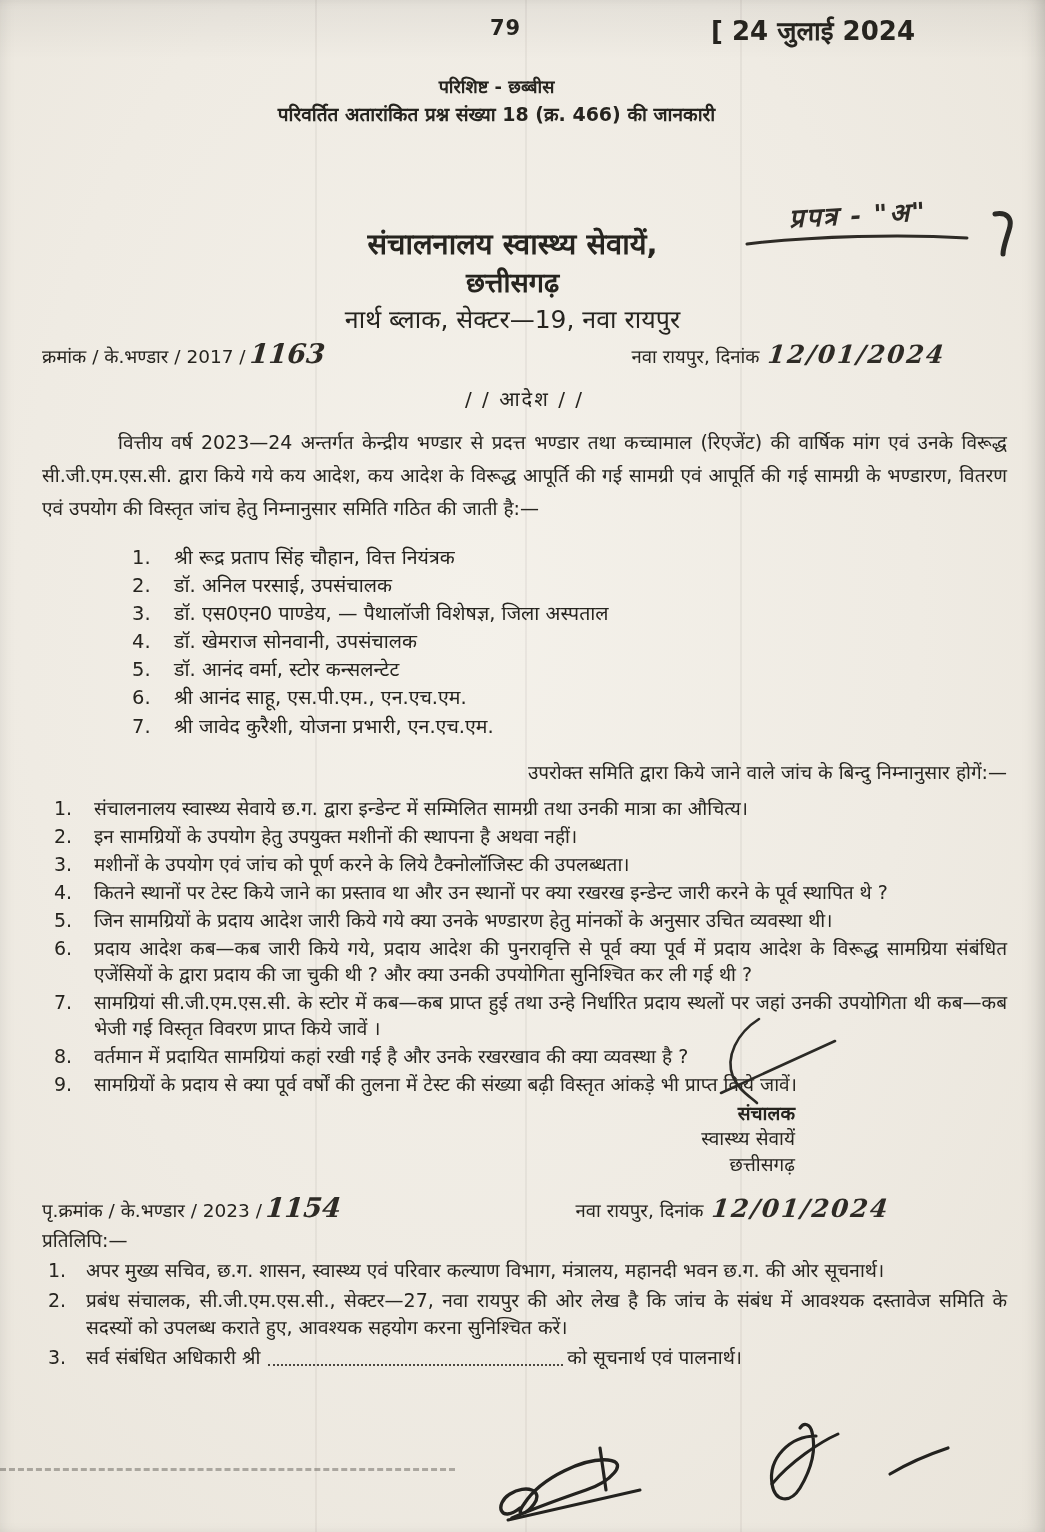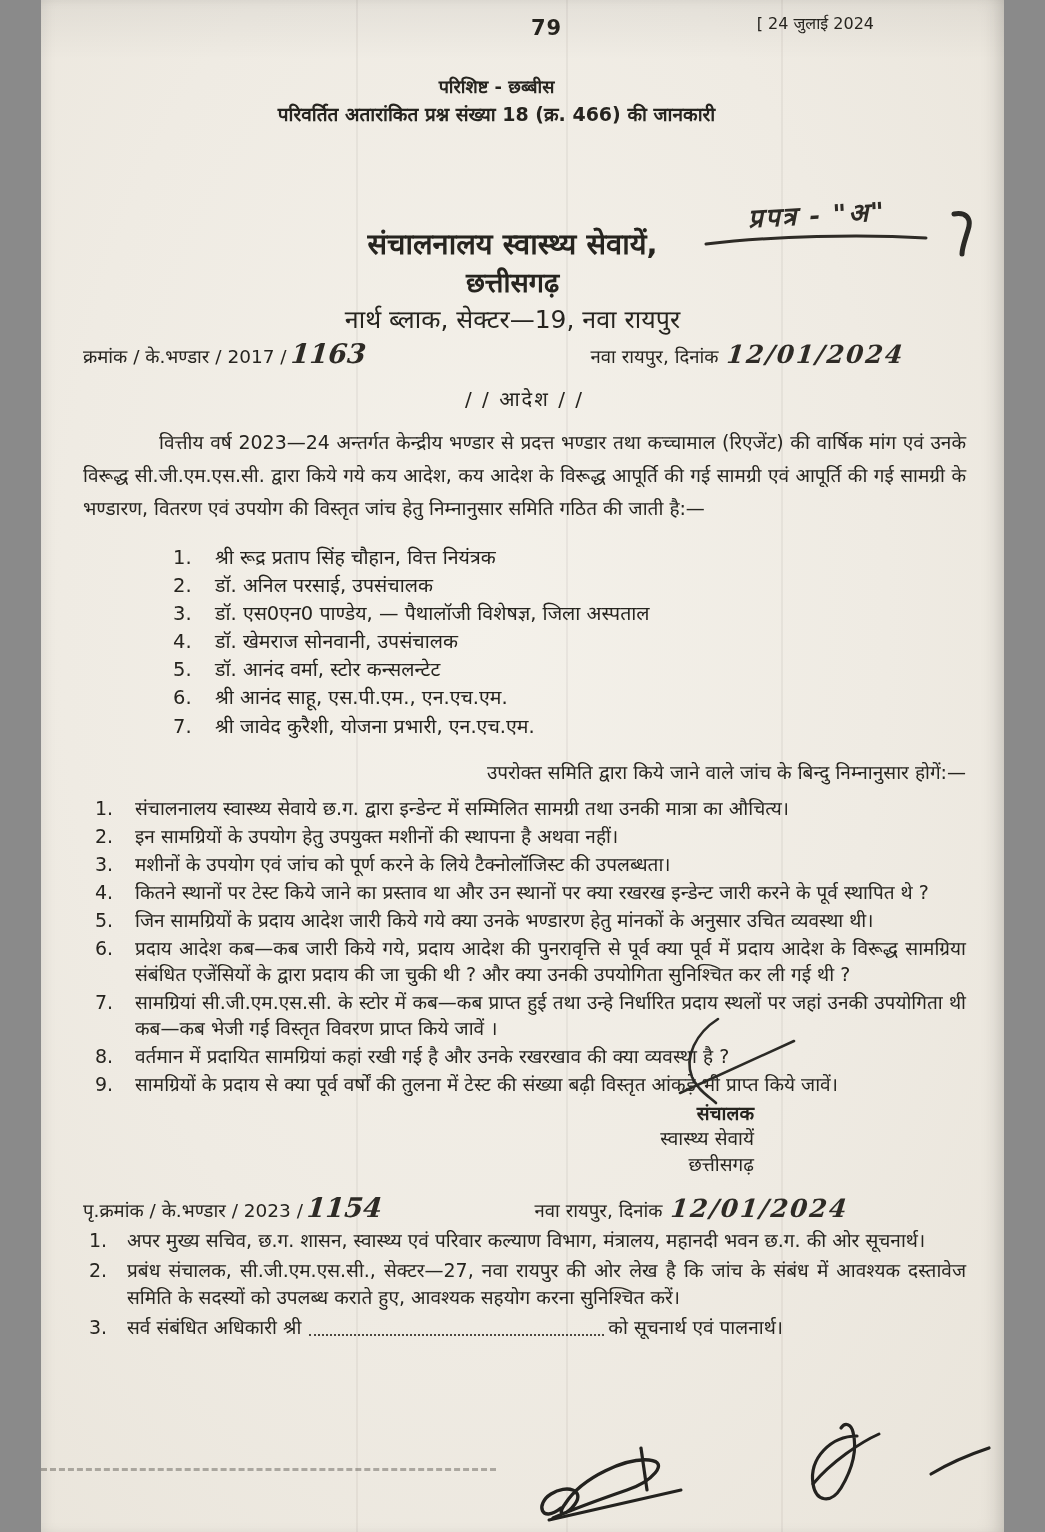--- a/index.html
+++ b/index.html
@@ -1,38 +1,38 @@
 <!DOCTYPE html>
 <html lang="hi"><head>
 <meta charset="utf-8">
 <style>
   html,body{margin:0;padding:0;background:#8a8a8a;}
   .page{
     position:relative;
-    width:963px;height:1532px;
+    width:1045px;height:1532px;
     margin:0 auto;
     background:
       linear-gradient(180deg, rgba(0,0,0,0.05) 0, rgba(0,0,0,0.0) 60px),
       radial-gradient(ellipse at 45% 40%, #f4f1ea 0%, #efebe3 55%, #e9e4da 100%);
     color:#26241f;
     font-family:"DejaVu Sans", sans-serif;
     overflow:hidden;
     box-shadow: inset -14px 0 22px -14px rgba(0,0,0,0.25), inset 10px 0 18px -12px rgba(0,0,0,0.12);
   }
   .content{position:relative;padding:10px 38px 0 42px;}
   .fold{position:absolute;top:0;bottom:0;width:2px;background:rgba(60,55,45,0.06);}
   .fold.f1{left:315px;}
   .fold.f2{left:525px;}
   .fold.f3{left:740px;}
   .artifact-dash{position:absolute;left:0;top:1468px;width:455px;border-top:3px dashed rgba(50,46,40,0.35);filter:blur(.4px);}
 
   
   .hdr{position:relative;height:38px;}
   .page-num{position:absolute;left:448px;top:6px;font-size:21px;font-weight:bold;letter-spacing:1px;}
-  .hdr-date{position:absolute;right:92px;top:2px;font-size:16px;font-weight:normal;}
+  .hdr-date{position:absolute;right:92px;top:2px;font-size:26px;font-weight:bold;}
   .appendix{margin-top:26px;text-align:center;transform:translateX(-28px);}
   .appendix .t1{font-size:18px;font-weight:bold;}
   .appendix .t2{font-size:19px;font-weight:bold;margin-top:3px;}
 
   
   .hand{font-family:"DejaVu Serif", serif;font-style:italic;color:#2e2b26;}
   .annotation{position:absolute;top:196px;right:72px;width:230px;text-align:center;}
   .annotation .txt{font-size:26px;font-weight:bold;transform:rotate(-3deg);display:inline-block;letter-spacing:2px;}
   .annotation svg{display:block;margin-top:-4px;}
   .pen-mark{position:absolute;top:208px;right:28px;}
@@ -167,20 +167,21 @@
 
     <div class="endorse-row">
       <span>
         <span class="ref-label">पृ.क्रमांक / के.भण्डार / 2023 /</span><span class="hand hand-num">1154</span>
       </span>
       <span class="endorse-right">
         <span>नवा रायपुर, दिनांक</span><span class="hand hand-date">12/01/2024</span>
       </span>
     </div>
 
+    <div class="copies-label">प्रतिलिपि:—</div>
 
     <ol class="plain copies">
       <li>अपर मुख्य सचिव, छ.ग. शासन, स्वास्थ्य एवं परिवार कल्याण विभाग, मंत्रालय, महानदी भवन छ.ग. की ओर सूचनार्थ।</li>
       <li>प्रबंध संचालक, सी.जी.एम.एस.सी., सेक्टर—27, नवा रायपुर की ओर लेख है कि जांच के संबंध में आवश्यक दस्तावेज समिति के सदस्यों को उपलब्ध कराते हुए, आवश्यक सहयोग करना सुनिश्चित करें।</li>
       <li>
         <span class="copy3">
           <span>सर्व संबंधित अधिकारी श्री</span>
           <span class="dotted-fill"></span>
           <span>को सूचनार्थ एवं पालनार्थ।</span>
         </span>

